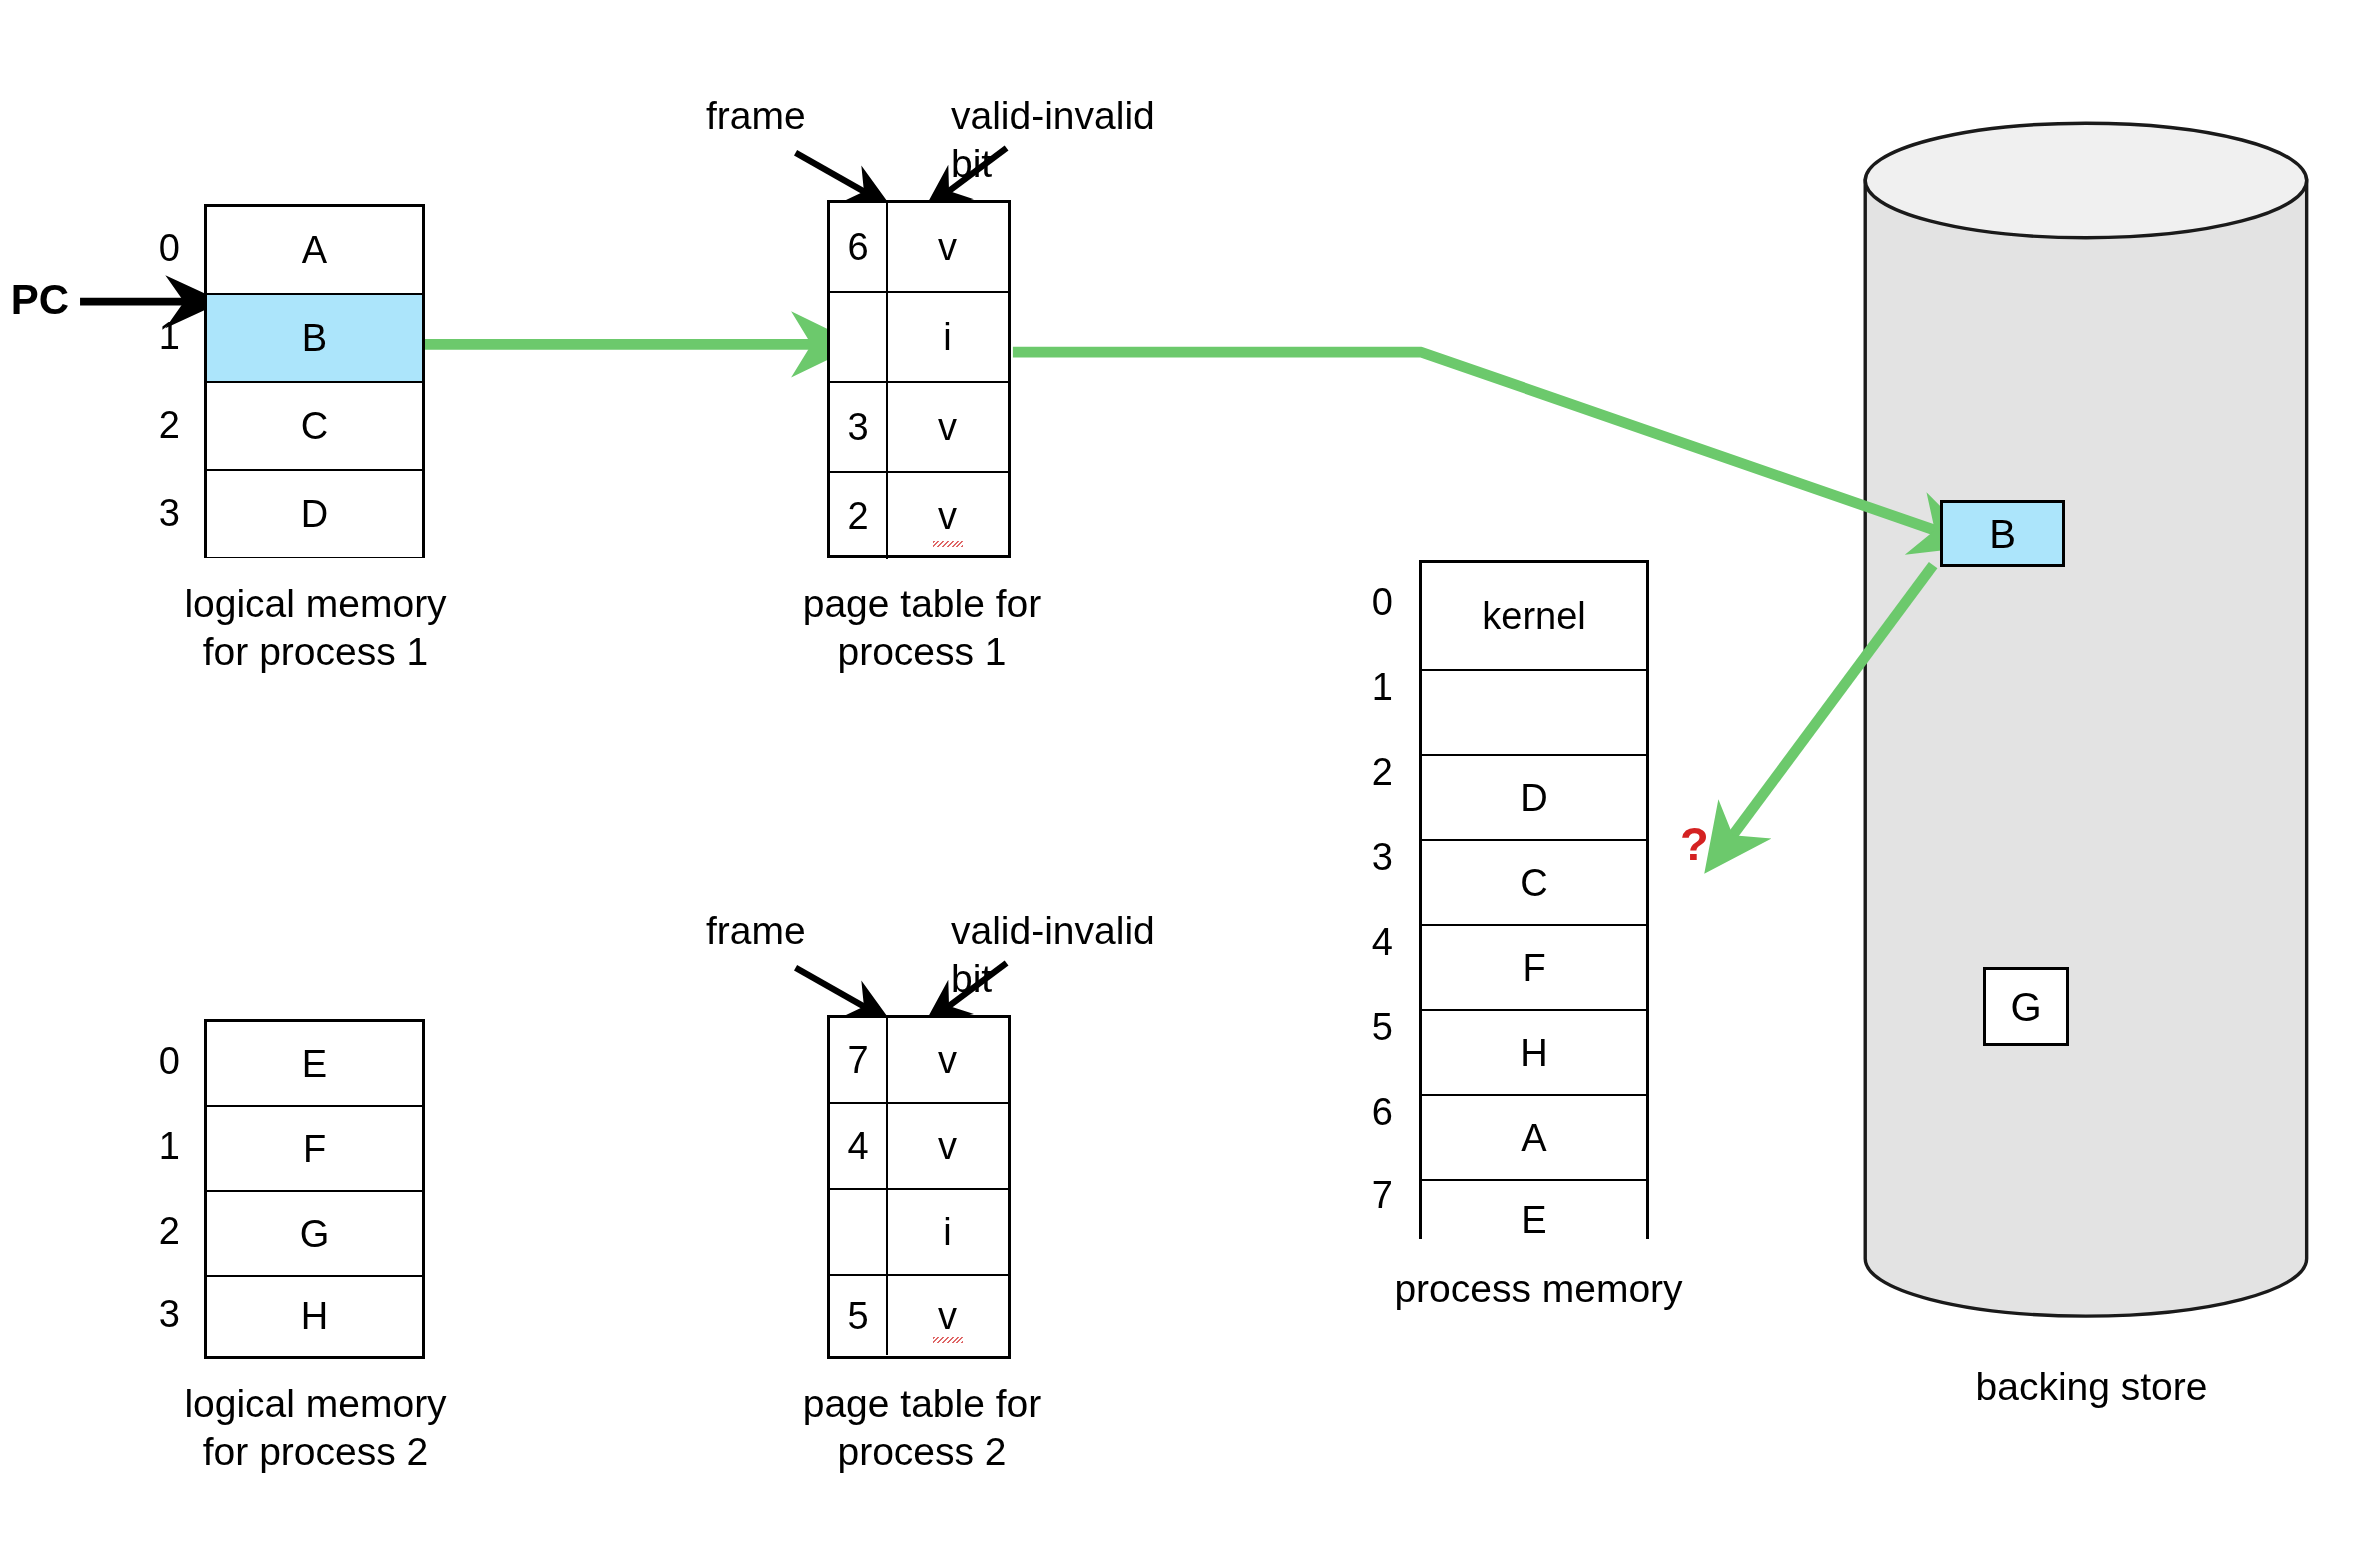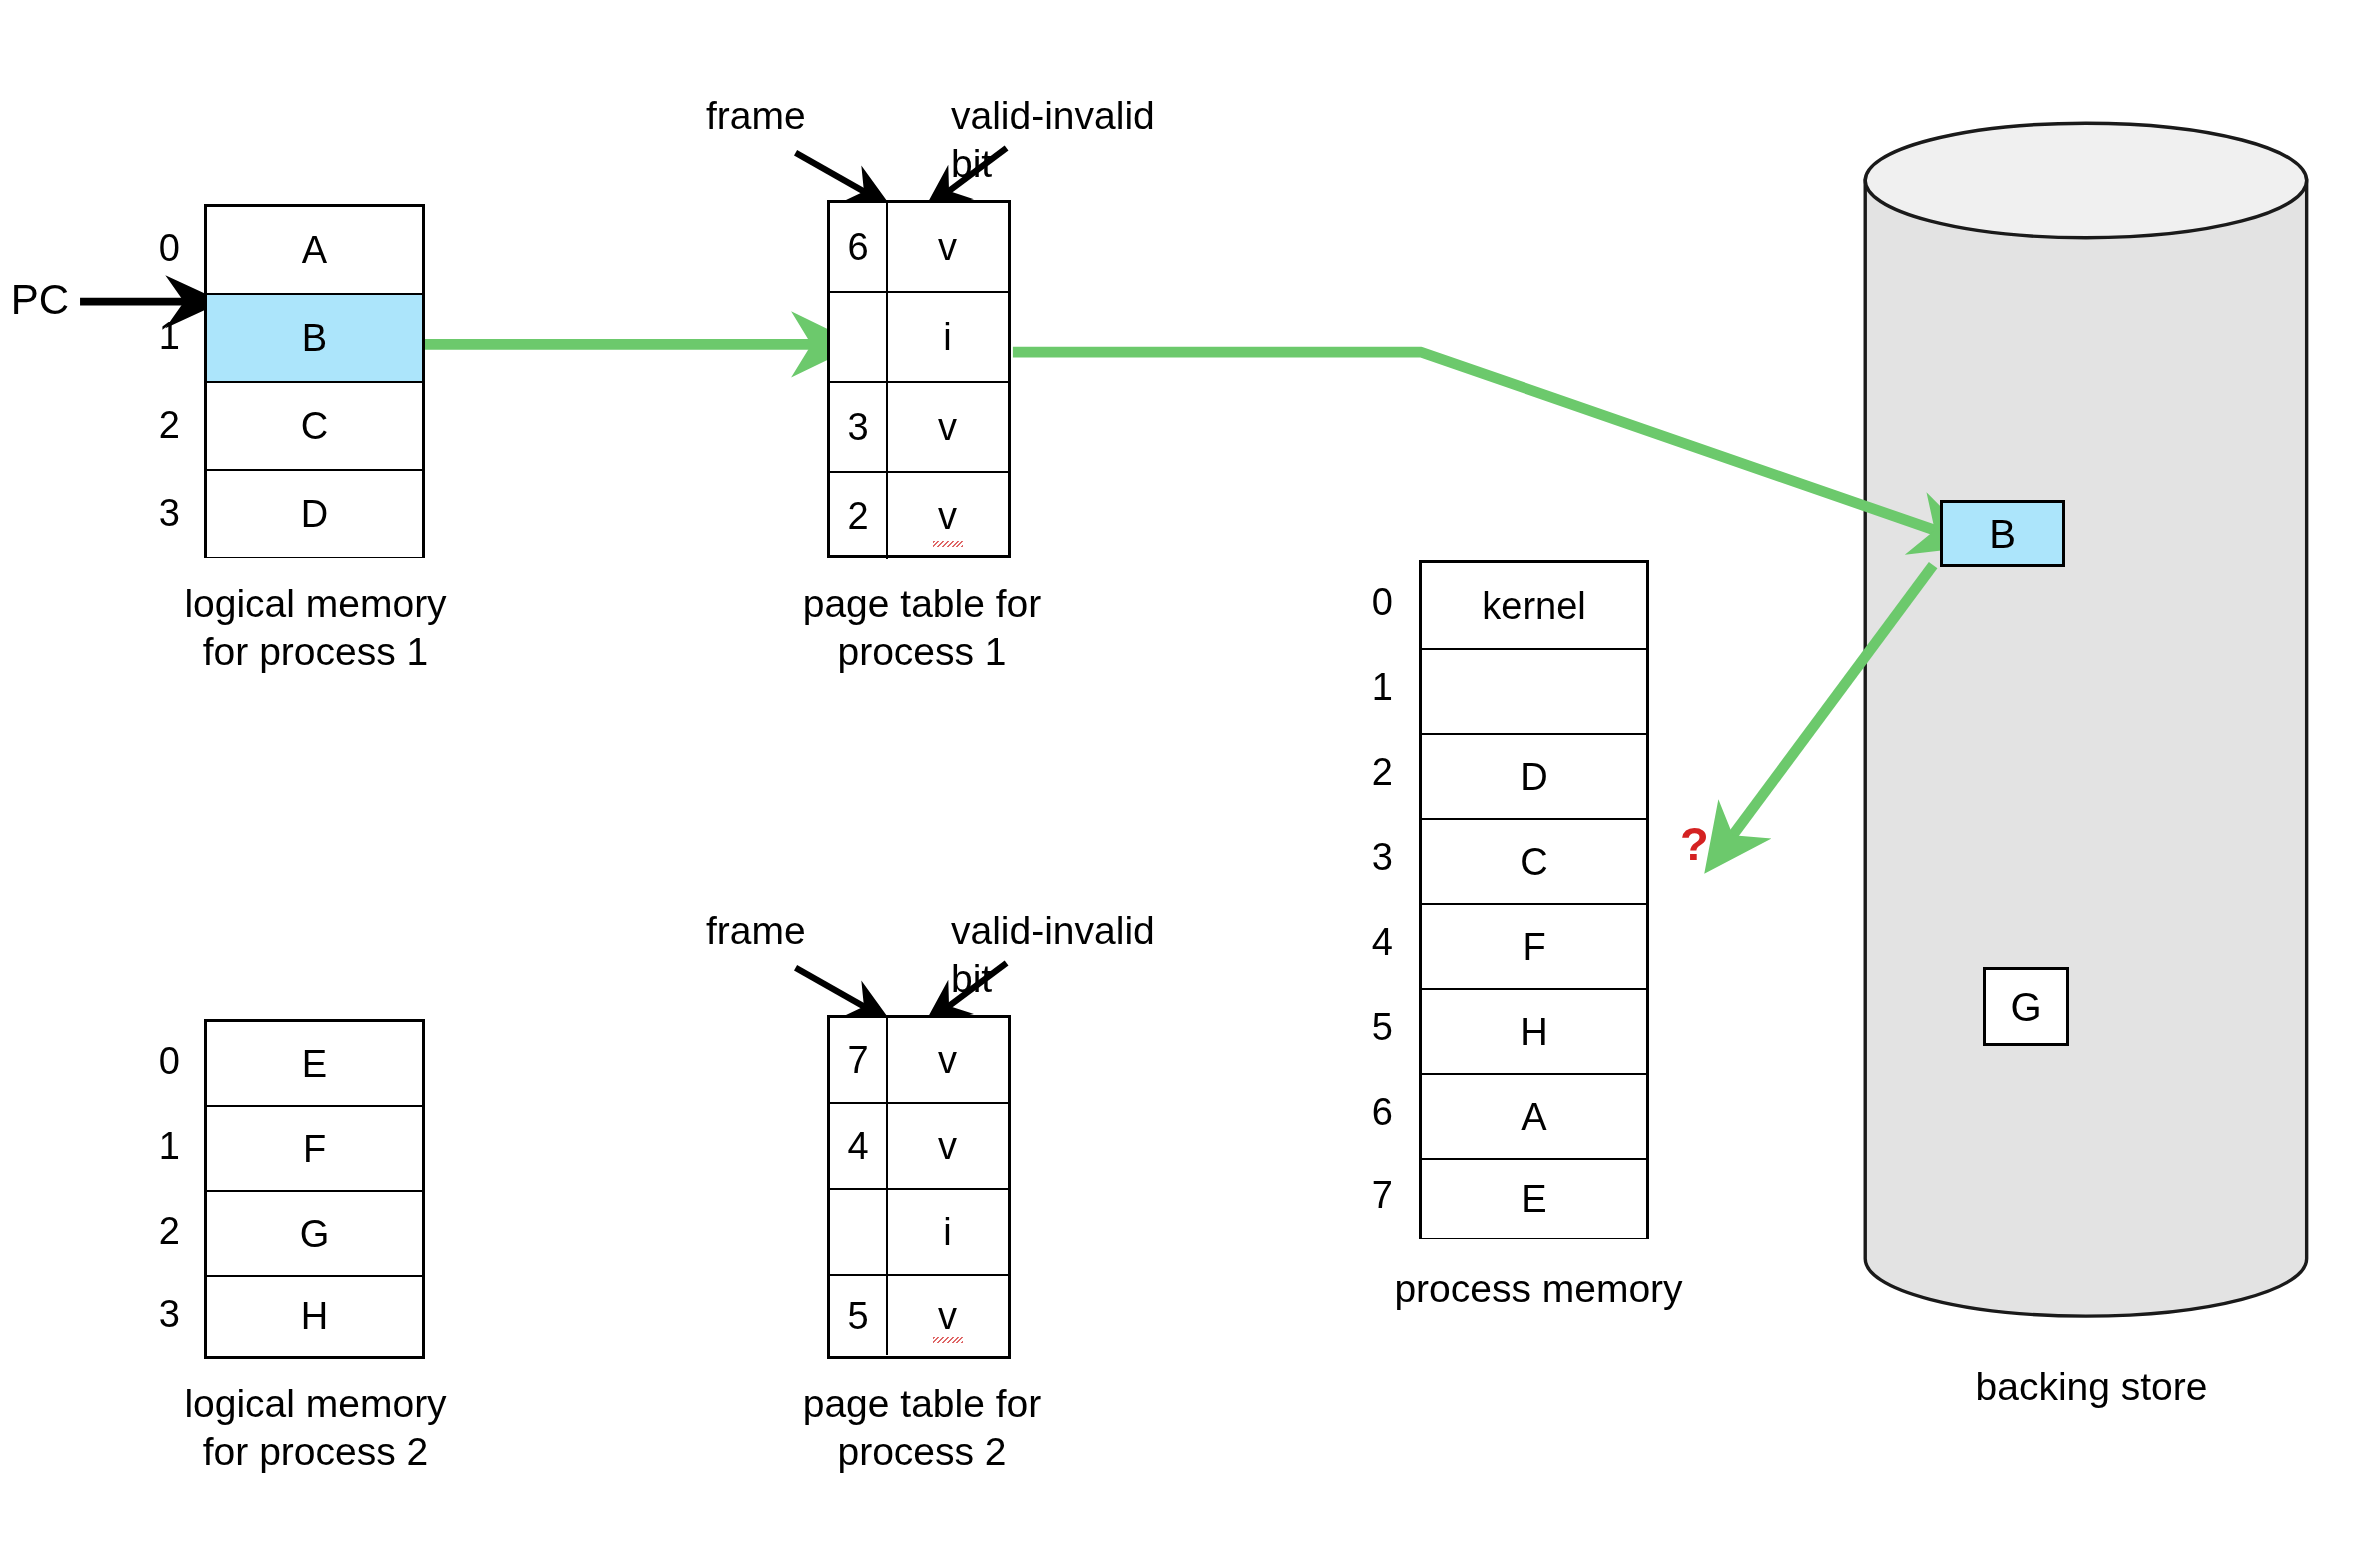--- a/index.html
+++ b/index.html
@@ -94,20 +94,21 @@
     font-size: 39px;
     line-height: 1.22;
     color: #000;
     white-space: pre-line;
   }
   .pc-label {
     position: absolute;
     font-size: 42px;
     line-height: 1;
     color: #000;
+    font-weight: bold;
   }
   .qmark {
     position: absolute;
     font-size: 47px;
     font-weight: bold;
     color: #d42222;
     line-height: 1;
   }
   .store-box {
     position: absolute;
@@ -284,21 +285,21 @@
       <div class="pt-bit" style="width:119px;">
         <span>v</span>
         <span class="squiggle"></span>
       </div>
     </div>
   </div>
   <div class="caption" style="left:718px; top:1380px; width:408px;">page table for
 process 2</div>
 
   <div class="mem-table" style="left:1419px; top:560px; width:230px; height:679px;">
-    <div class="mem-row" style="height:87px;">
+    <div class="mem-row" style="height:108px;">
       <span>kernel</span>
     </div>
     <div class="mem-row" style="height:85px;">
       <span></span>
     </div>
     <div class="mem-row" style="height:85px;">
       <span>D</span>
     </div>
     <div class="mem-row" style="height:85px;">
       <span>C</span>

